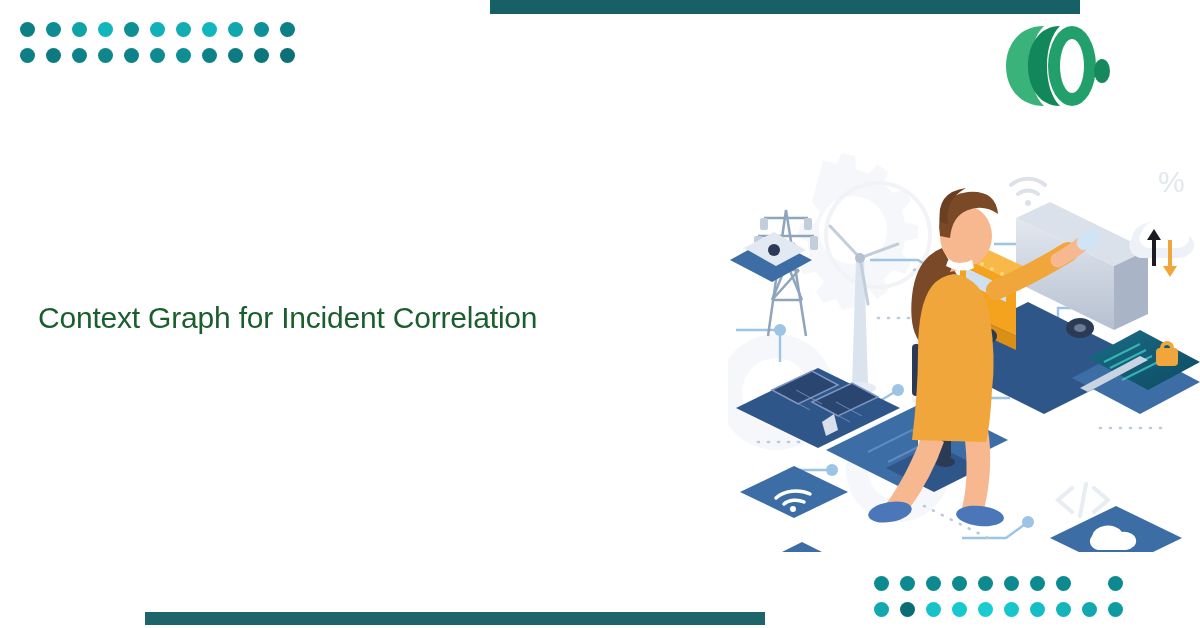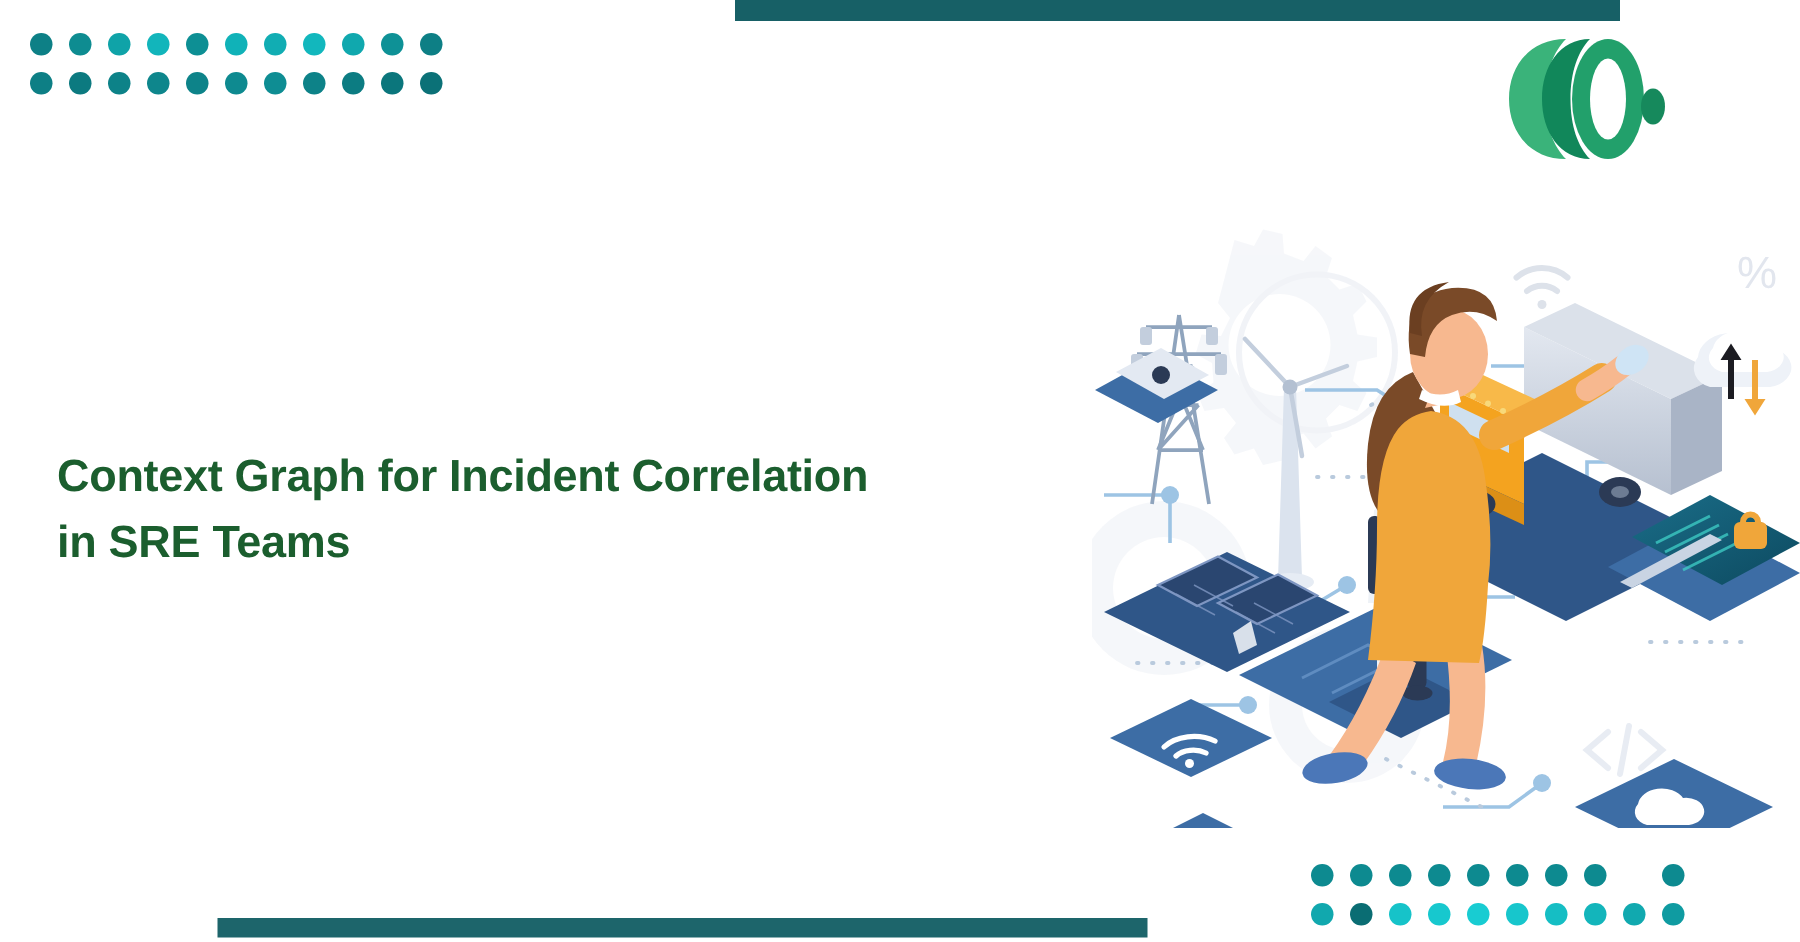--- a/index.html
+++ b/index.html
@@ -41,21 +41,21 @@
   
   .logo { position:absolute; left:1002px; top:22px; width:110px; height:88px; }
 
   
   .title-block {
     position:absolute; left:38px; top:296px; width:650px;
   }
   .title-block h1 {
     color:#1b5e2e;
     font-size:30px;
-    font-weight:bold;
+    font-weight:normal;
     line-height:1.45;
     letter-spacing:-0.2px;
   }
 
   
   .illustration {
     position:absolute; left:728px; top:140px; width:472px; height:412px;
     overflow:hidden;
   }
   .illustration svg { display:block; }
@@ -100,21 +100,20 @@
         <ellipse cx="70" cy="44" rx="24" ry="40" fill="#22a06b"></ellipse>
         <ellipse cx="70" cy="44" rx="12" ry="27" fill="#ffffff"></ellipse>
         <ellipse cx="100" cy="49" rx="8" ry="12" fill="#16895c"></ellipse>
       </g>
     </svg>
   </div>
 
   <div class="title-block">
     <h1 style="color: rgb(27, 94, 46);">
       <span>Context Graph for Incident Correlation</span><br>
-      <span>in SRE Teams</span>
     </h1>
   </div>
 
   <div class="illustration">
     <svg viewBox="0 0 472 412" width="472" height="412" aria-hidden="true">
       <defs>
         <linearGradient id="gTruckBody" x1="0" y1="0" x2="0" y2="1">
           <stop offset="0" stop-color="#e3e8f0"></stop>
             <stop offset="1" stop-color="#b6c0d0"></stop>
         </linearGradient>

